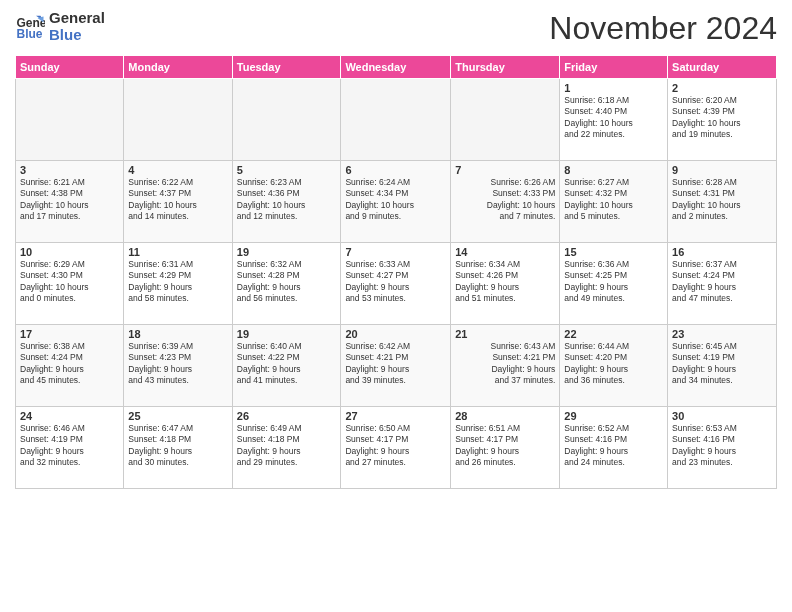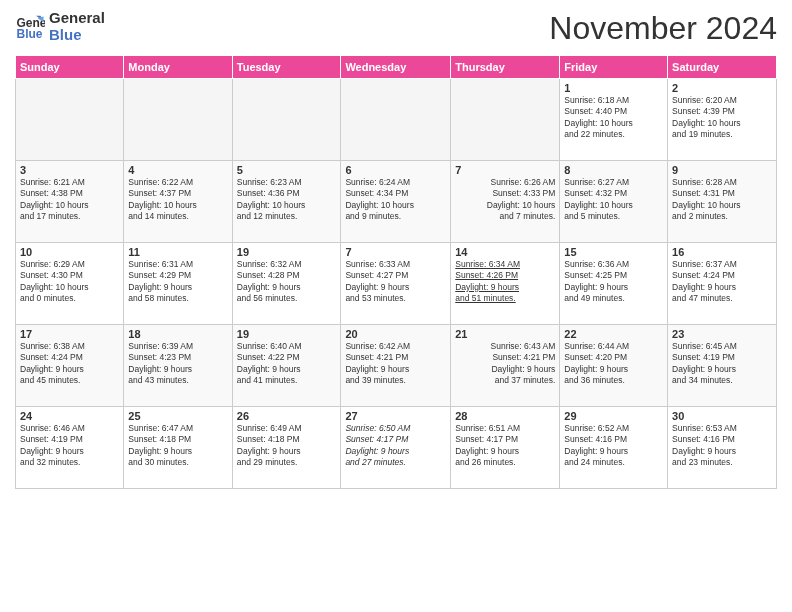--- a/index.html
+++ b/index.html
@@ -214,21 +214,21 @@
           </td>
           <td>
             <span class="day-num">7</span>
             <div class="day-info" style="white-space: pre-line;">Sunrise: 6:33 AM
 Sunset: 4:27 PM
 Daylight: 9 hours
 and 53 minutes.</div>
           </td>
           <td>
             <span class="day-num">14</span>
-            <div class="day-info" style="white-space: pre-line; text-decoration: underline;">Sunrise: 6:34 AM
+            <div class="day-info" style="white-space: pre-line;">Sunrise: 6:34 AM
 Sunset: 4:26 PM
 Daylight: 9 hours
 and 51 minutes.</div>
           </td>
           <td>
             <span class="day-num">15</span>
             <div class="day-info" style="white-space: pre-line;">Sunrise: 6:36 AM
 Sunset: 4:25 PM
 Daylight: 9 hours
 and 49 minutes.</div>
@@ -309,21 +309,21 @@
           </td>
           <td>
             <span class="day-num">26</span>
             <div class="day-info" style="white-space: pre-line;">Sunrise: 6:49 AM
 Sunset: 4:18 PM
 Daylight: 9 hours
 and 29 minutes.</div>
           </td>
           <td>
             <span class="day-num">27</span>
-            <div class="day-info" style="white-space: pre-line; font-style: italic;">Sunrise: 6:50 AM
+            <div class="day-info" style="white-space: pre-line;">Sunrise: 6:50 AM
 Sunset: 4:17 PM
 Daylight: 9 hours
 and 27 minutes.</div>
           </td>
           <td>
             <span class="day-num">28</span>
             <div class="day-info" style="white-space: pre-line;">Sunrise: 6:51 AM
 Sunset: 4:17 PM
 Daylight: 9 hours
 and 26 minutes.</div>

